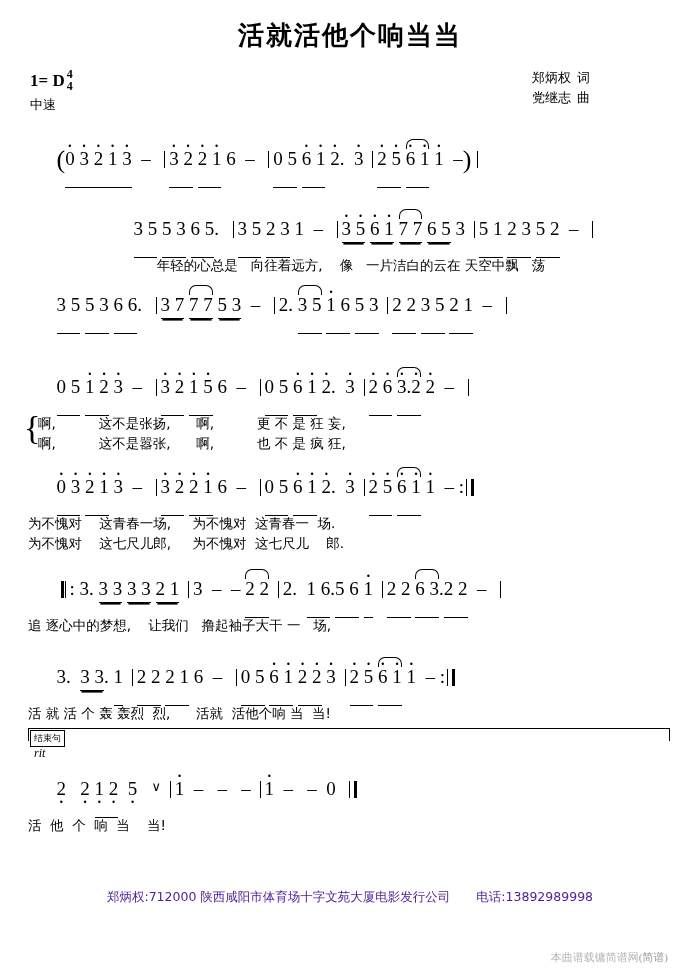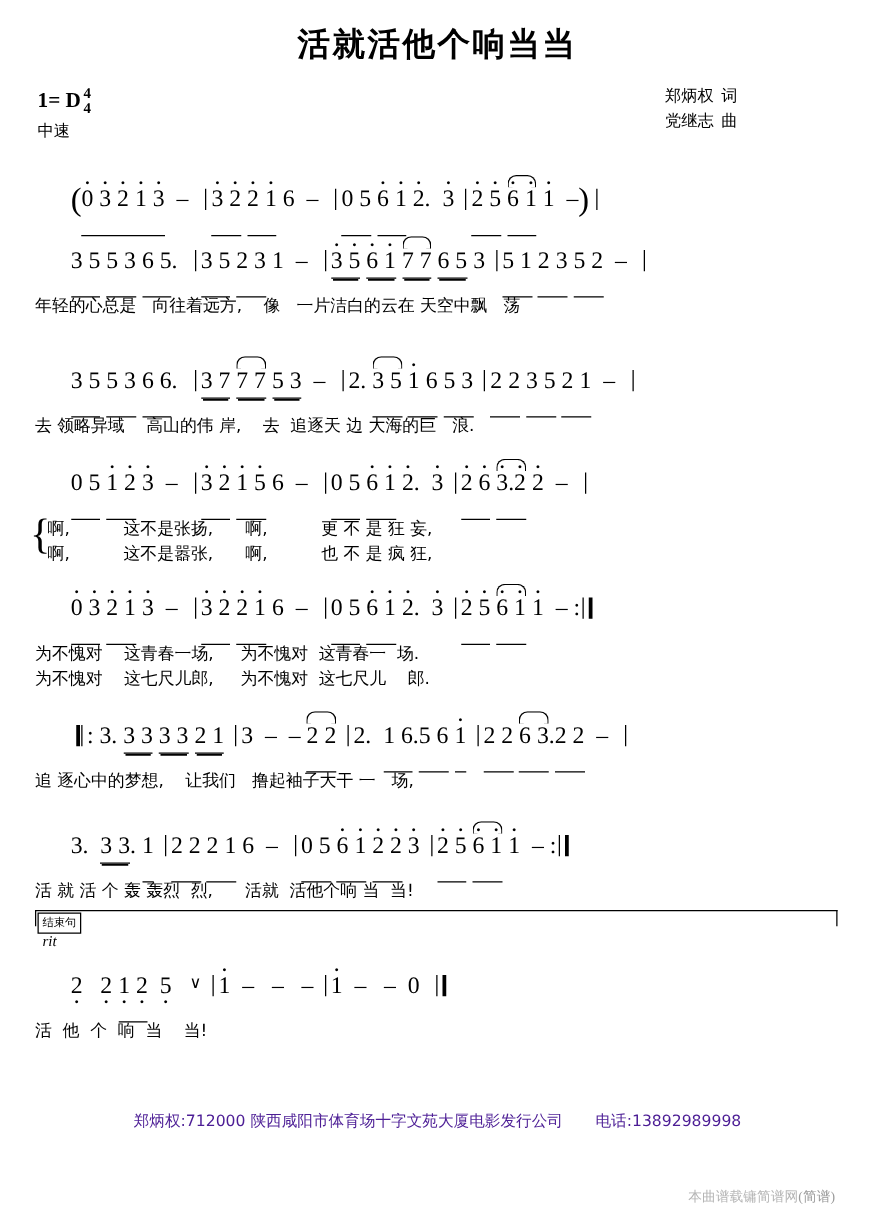--- a/index.html
+++ b/index.html
@@ -222,32 +222,31 @@
     <div><span>党继志</span><span class="role">曲</span></div>
   </div>
 
   <div class="system" style="top:128px;">
     <div class="notes">
       <span style="font-size:26px;vertical-align:-3px;">(</span><span class="ul1"><span class="dotup">0</span> <span class="dotup">3</span> <span class="dotup">2</span> <span class="dotup">1</span> <span class="dotup">3</span></span> &nbsp;–&nbsp; <span class="bar"></span><span class="ul1"><span class="dotup">3</span> <span class="dotup">2</span></span> <span class="ul1"><span class="dotup">2</span> <span class="dotup">1</span></span> 6 &nbsp;–&nbsp; <span class="bar"></span><span class="ul1">0 5</span> <span class="ul1"><span class="dotup">6</span> <span class="dotup">1</span></span> <span class="dotup">2</span>. &nbsp;<span class="dotup">3</span> <span class="bar"></span><span class="ul1"><span class="dotup">2</span> <span class="dotup">5</span></span> <span class="ul1 tie"><span class="dotup">6</span> <span class="dotup">1</span></span> <span class="dotup">1</span> &nbsp;–<span style="font-size:26px;vertical-align:-3px;">)</span><span class="bar" style="margin-left:6px;"></span>
     </div>
     <div class="notes" style="visibility:hidden;height:0;">( 0 3 2 1 3  –   | 3 2 2 1 6  –  | 0 5 6 1 2.  3 | 2 5 6 1 1  – )</div>
   </div>
 
-  <div class="system" style="top:180px;">
+  <div class="system" style="top:200px;text-align:center;">
     <div class="notes">
       <span class="ul1">3 5</span> <span class="ul1">5 3</span> <span class="ul1">6 5</span>. &nbsp;<span class="bar"></span><span class="ul1">3 5</span> <span class="ul1">2 3</span> 1 &nbsp;–&nbsp; <span class="bar"></span><span class="ul2"><span class="dotup">3</span> <span class="dotup">5</span></span> <span class="ul2"><span class="dotup">6</span> <span class="dotup">1</span></span> <span class="ul2 tie">7 7</span> <span class="ul2">6 5</span> 3 <span class="bar"></span><span class="ul1">5 1</span> <span class="ul1">2 3</span> <span class="ul1">5 2</span> &nbsp;–&nbsp; <span class="bar"></span>
     </div>
     <div class="lyrics">年轻的心总是   向往着远方,    像   一片洁白的云在 天空中飘   荡</div>
   </div>
 
   <div class="system" style="top:276px;">
     <div class="notes">
       <span class="ul1">3 5</span> <span class="ul1">5 3</span> <span class="ul1">6 6</span>. &nbsp;<span class="bar"></span><span class="ul2">3 7</span> <span class="ul2 tie">7 7</span> <span class="ul2">5 3</span> &nbsp;–&nbsp; <span class="bar"></span>2. <span class="ul1 tie">3 5</span> <span class="ul1"><span class="dotup">1</span> 6</span> <span class="ul1">5 3</span> <span class="bar"></span><span class="ul1">2 2</span> <span class="ul1">3 5</span> <span class="ul1">2 1</span> &nbsp;–&nbsp; <span class="bar"></span>
     </div>
-    <div class="lyrics">去 领略异域    高山的伟 岸,    去  追逐天 边 大海的巨   浪.</div>
   </div>
 
   <div class="system" style="top:358px;">
     <div class="notes">
       <span class="ul1">0 5</span> <span class="ul1"><span class="dotup">1</span> <span class="dotup">2</span></span> <span class="dotup">3</span> &nbsp;–&nbsp; <span class="bar"></span><span class="ul1"><span class="dotup">3</span> <span class="dotup">2</span></span> <span class="ul1"><span class="dotup">1</span> <span class="dotup">5</span></span> 6 &nbsp;–&nbsp; <span class="bar"></span><span class="ul1">0 5</span> <span class="ul1"><span class="dotup">6</span> <span class="dotup">1</span></span> <span class="dotup">2</span>. &nbsp;<span class="dotup">3</span> <span class="bar"></span><span class="ul1"><span class="dotup">2</span> <span class="dotup">6</span></span> <span class="ul1 tie"><span class="dotup">3</span>.<span class="dotup">2</span></span> <span class="dotup">2</span> &nbsp;–&nbsp; <span class="bar"></span>
     </div>
     <div style="position:relative;height:40px;">
       <span class="brace" style="left:-4px;top:-4px;">{</span>
       <div class="lyrics" style="margin-left:10px;">啊,          这不是张扬,      啊,          更 不 是 狂 妄,</div>
       <div class="lyrics second" style="margin-left:10px;">啊,          这不是嚣张,      啊,          也 不 是 疯 狂,</div>

